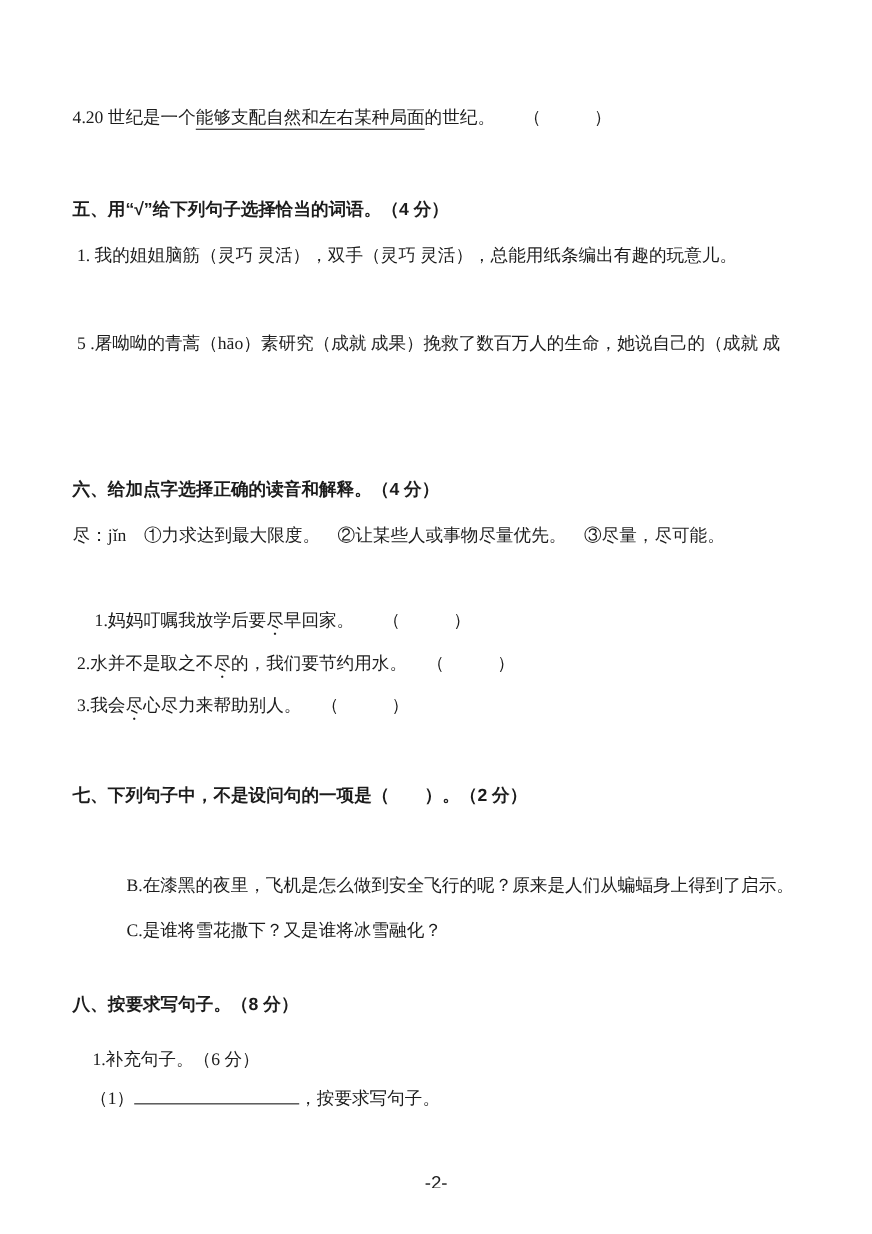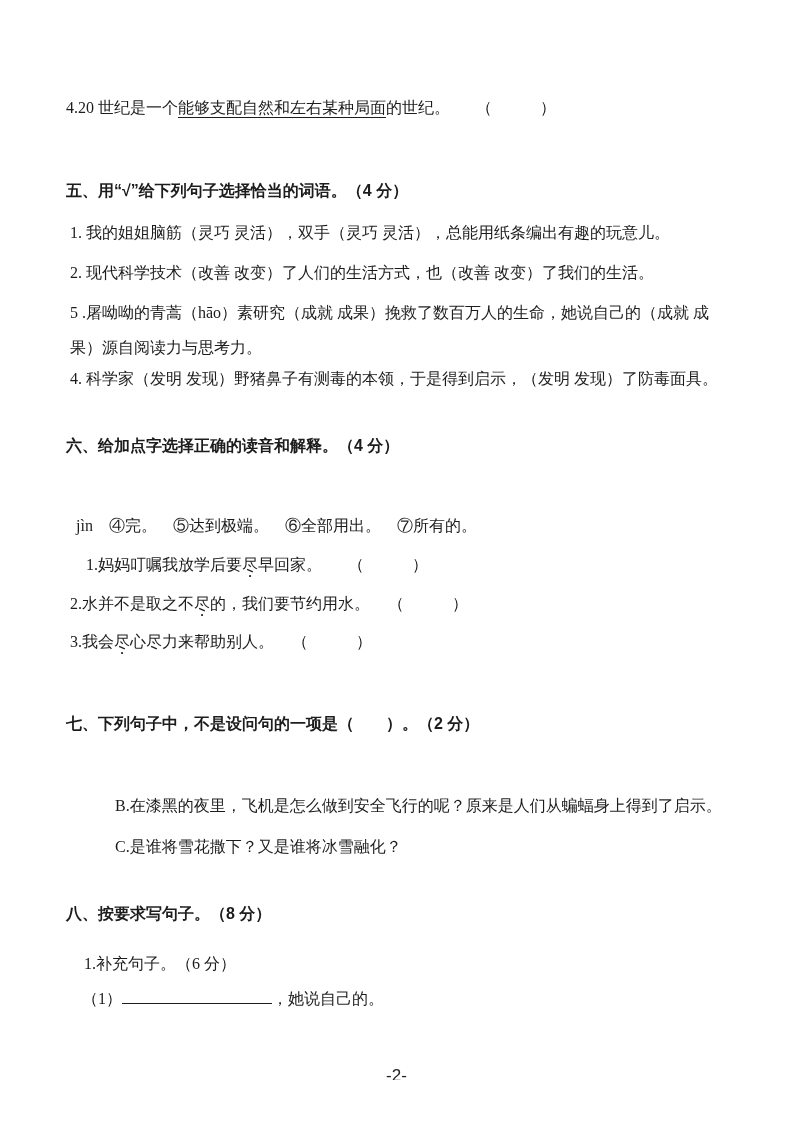--- a/index.html
+++ b/index.html
@@ -65,43 +65,40 @@
 <body>
 
 <div class="page">
 
   <div class="line" style="left:66px; top:98px">
     <span>4.20 世纪是一个</span><span class="u">能够支配自然和左右某种局面</span><span>的世纪。</span><span class="brk-wide">（　　　）</span>
   </div>
 
   <div class="line heading" style="left:66px; top:181px">五、用“√”给下列句子选择恰当的词语。（4 分）</div>
   <div class="line" style="left:70px; top:223px">1. 我的姐姐脑筋（灵巧 灵活），双手（灵巧 灵活），总能用纸条编出有趣的玩意儿。</div>
-  <div class="line" style="left:70px; top:263px">2. 现代科学技术（改善 改变）了人们的生活方式，也（改善 改变）了我们的生活。</div>
   <div class="line" style="left:70px; top:303px">5 .屠呦呦的青蒿（hāo）素研究（成就 成果）挽救了数百万人的生命，她说自己的（成就 成</div>
-  <div class="line" style="left:70px; top:338px">果）源自阅读力与思考力。</div>
-  <div class="line" style="left:70px; top:369px">4. 科学家（发明 发现）野猪鼻子有测毒的本领，于是得到启示，（发明 发现）了防毒面具。</div>
 
   <div class="line heading" style="left:66px; top:436px">六、给加点字选择正确的读音和解释。（4 分）</div>
-  <div class="line" style="left:76px; top:516px">jìn　④完。　⑤达到极端。　⑥全部用出。　⑦所有的。</div>
+  <div class="line" style="left:66px; top:478px">尽：jǐn　①力求达到最大限度。　②让某些人或事物尽量优先。　③尽量，尽可能。</div>
 
   <div class="line" style="left:86px; top:555px">
     <span>1.妈妈叮嘱我放学后要</span><span class="dotted">尽</span><span>早回家。</span><span class="brk-wide">（　　　）</span>
   </div>
   <div class="line" style="left:70px; top:594px">
     <span>2.水并不是取之不</span><span class="dotted">尽</span><span>的，我们要节约用水。</span><span class="brk">（　　　）</span>
   </div>
   <div class="line" style="left:70px; top:632px">
     <span>3.我会</span><span class="dotted">尽</span><span>心尽力来帮助别人。</span><span class="brk">（　　　）</span>
   </div>
 
   <div class="line heading" style="left:66px; top:714px">七、下列句子中，不是设问句的一项是（　　）。（2 分）</div>
   <div class="line" style="left:115px; top:796px">B.在漆黑的夜里，飞机是怎么做到安全飞行的呢？原来是人们从蝙蝠身上得到了启示。</div>
   <div class="line" style="left:115px; top:837px">C.是谁将雪花撒下？又是谁将冰雪融化？</div>
 
   <div class="line heading" style="left:66px; top:904px">八、按要求写句子。（8 分）</div>
   <div class="line" style="left:84px; top:954px">1.补充句子。（6 分）</div>
   <div class="line" style="left:82px; top:989px">
-    <span>（1）</span><span class="blank"></span><span>，她说自己的。</span>
+    <span>（1）</span><span class="blank"></span><span>，按要求写句子。</span>
   </div>
 
   <div class="pagenum">-2-</div>
 
 </div>
 
 </body></html>

